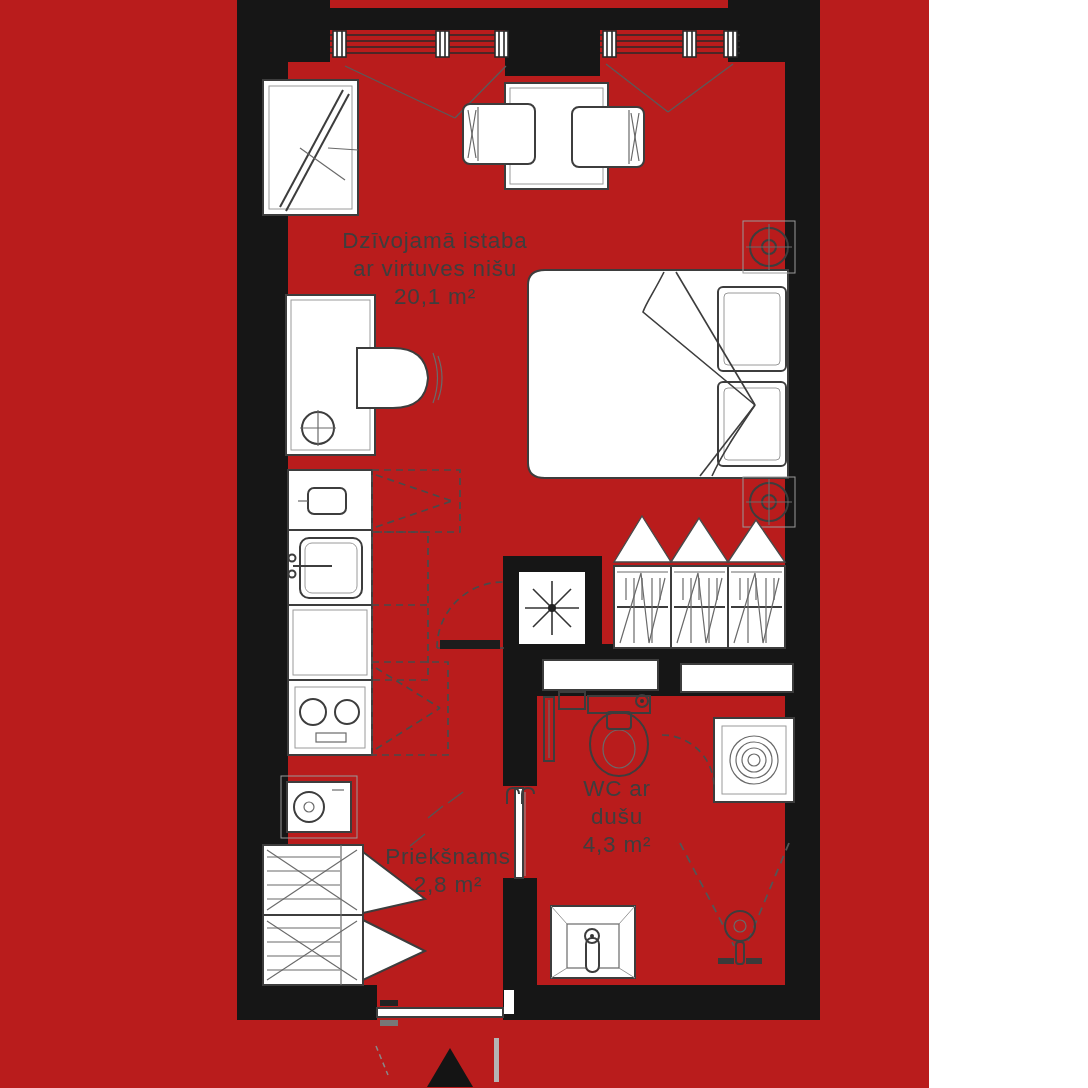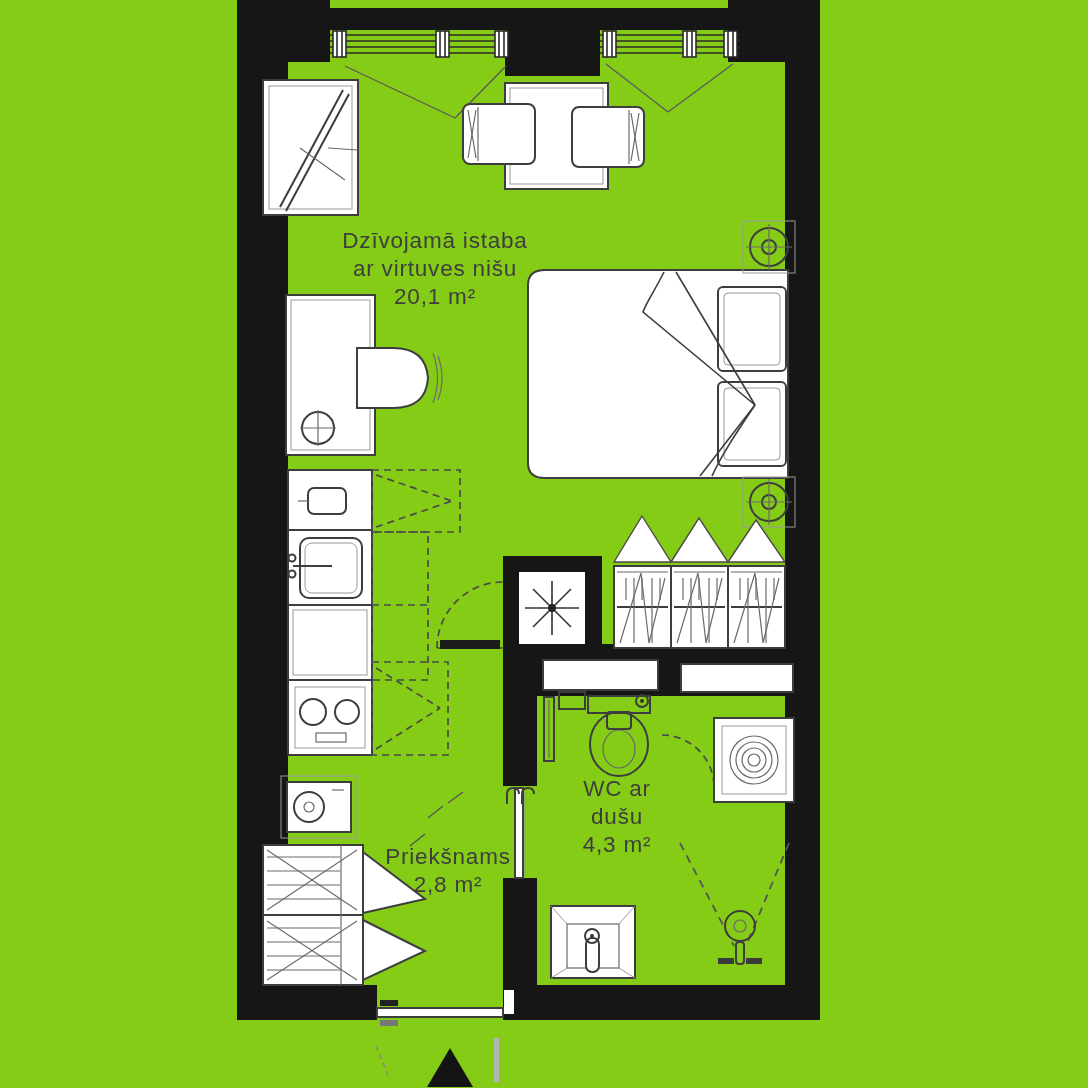--- a/index.html
+++ b/index.html
@@ -1,16 +1,16 @@
 <!DOCTYPE html>
 <html><head>
 <meta charset="utf-8">
 <style>
   html,body{margin:0;padding:0;background:#ffffff;}
-  .stage{position:relative;width:1088px;height:1088px;background:#84cc16;overflow:hidden;
+  .stage{position:relative;width:929px;height:1088px;background:#b91c1c;overflow:hidden;
          font-family:"Liberation Sans",sans-serif;}
   svg{position:absolute;left:0;top:0;}
   .wall{fill:#161616;stroke:none;}
   .furn{fill:none;stroke:#3d3d3d;stroke-width:2;}
   .furnw{fill:#ffffff;stroke:#3d3d3d;stroke-width:2;}
   .thin{fill:none;stroke:#6a6a6a;stroke-width:1.2;}
   .lite{fill:none;stroke:#9a9a9a;stroke-width:1;}
   .dash{fill:none;stroke:#4a4a4a;stroke-width:1.7;stroke-dasharray:7 5;}
   .roomlabel{fill:#3e3e3e;font-size:22.5px;letter-spacing:0.8px;text-anchor:middle;}
 </style>

